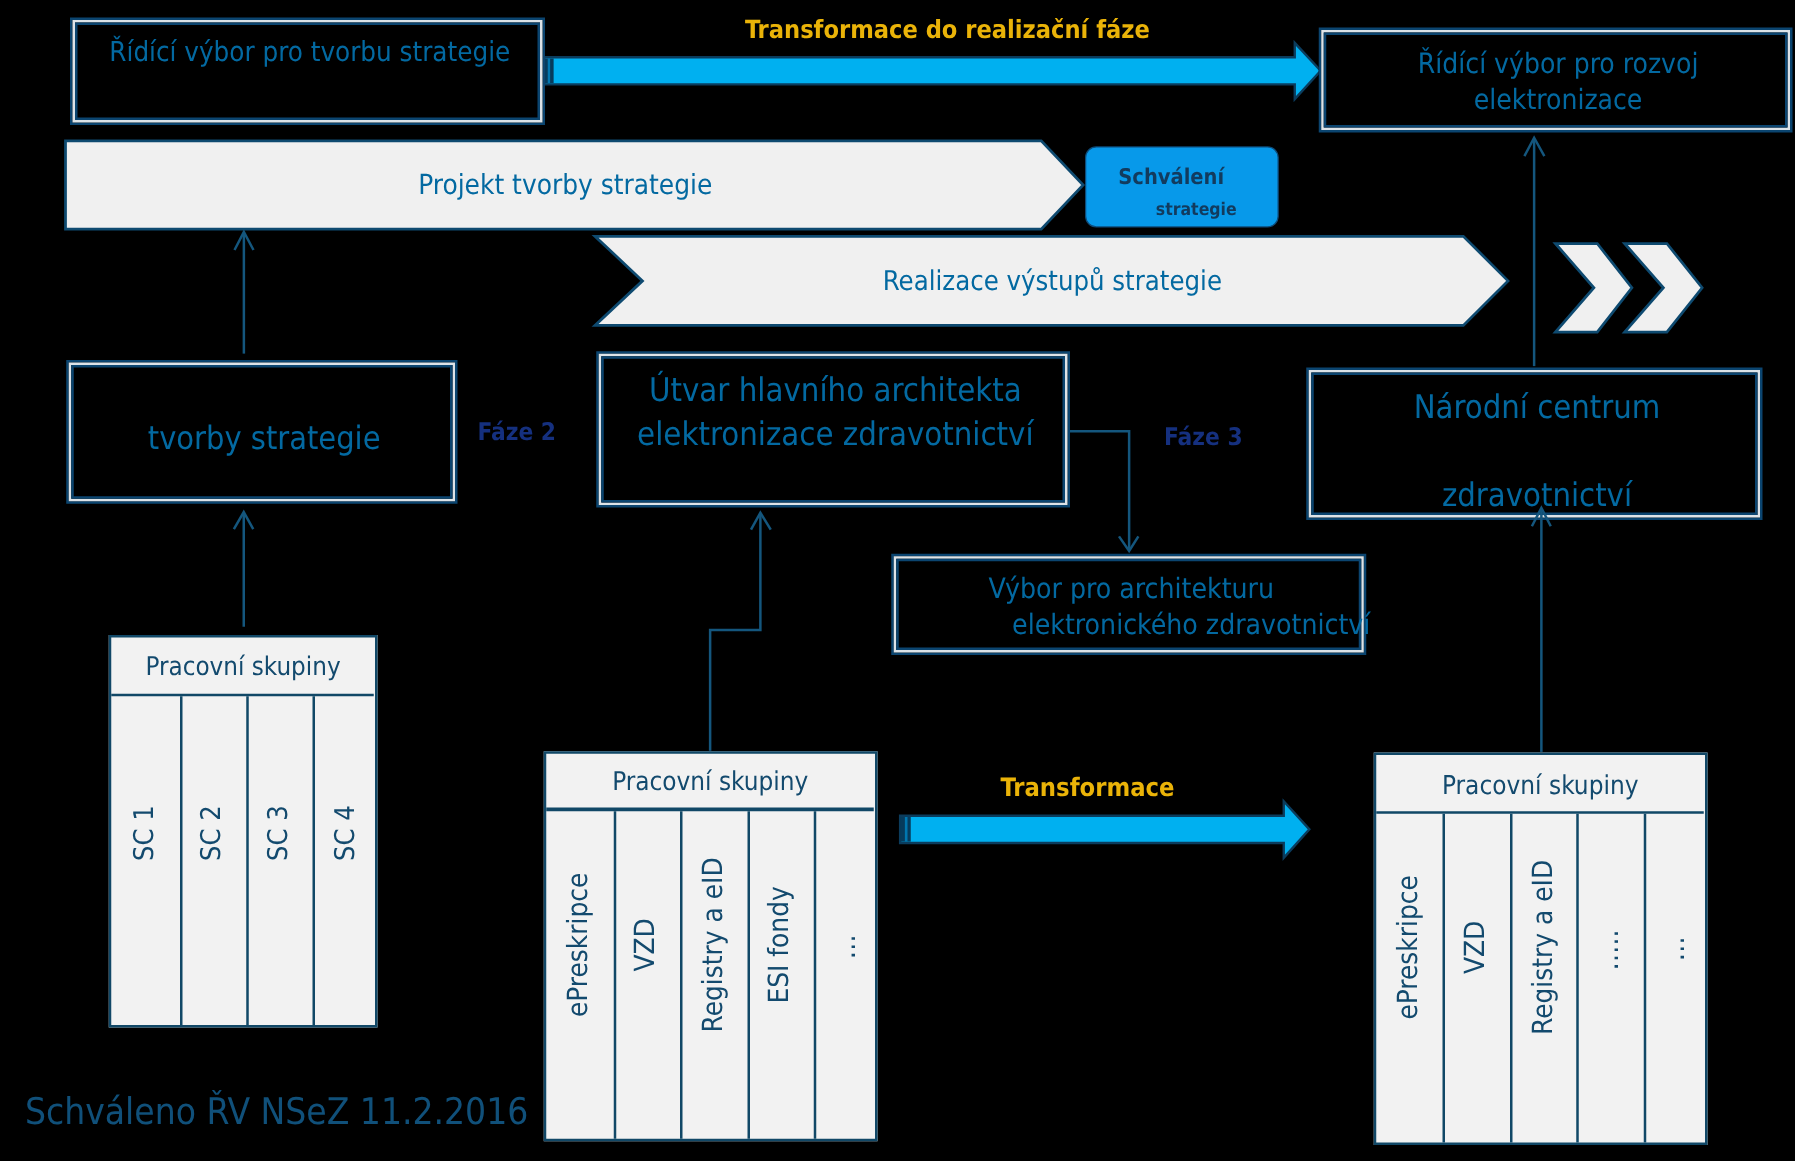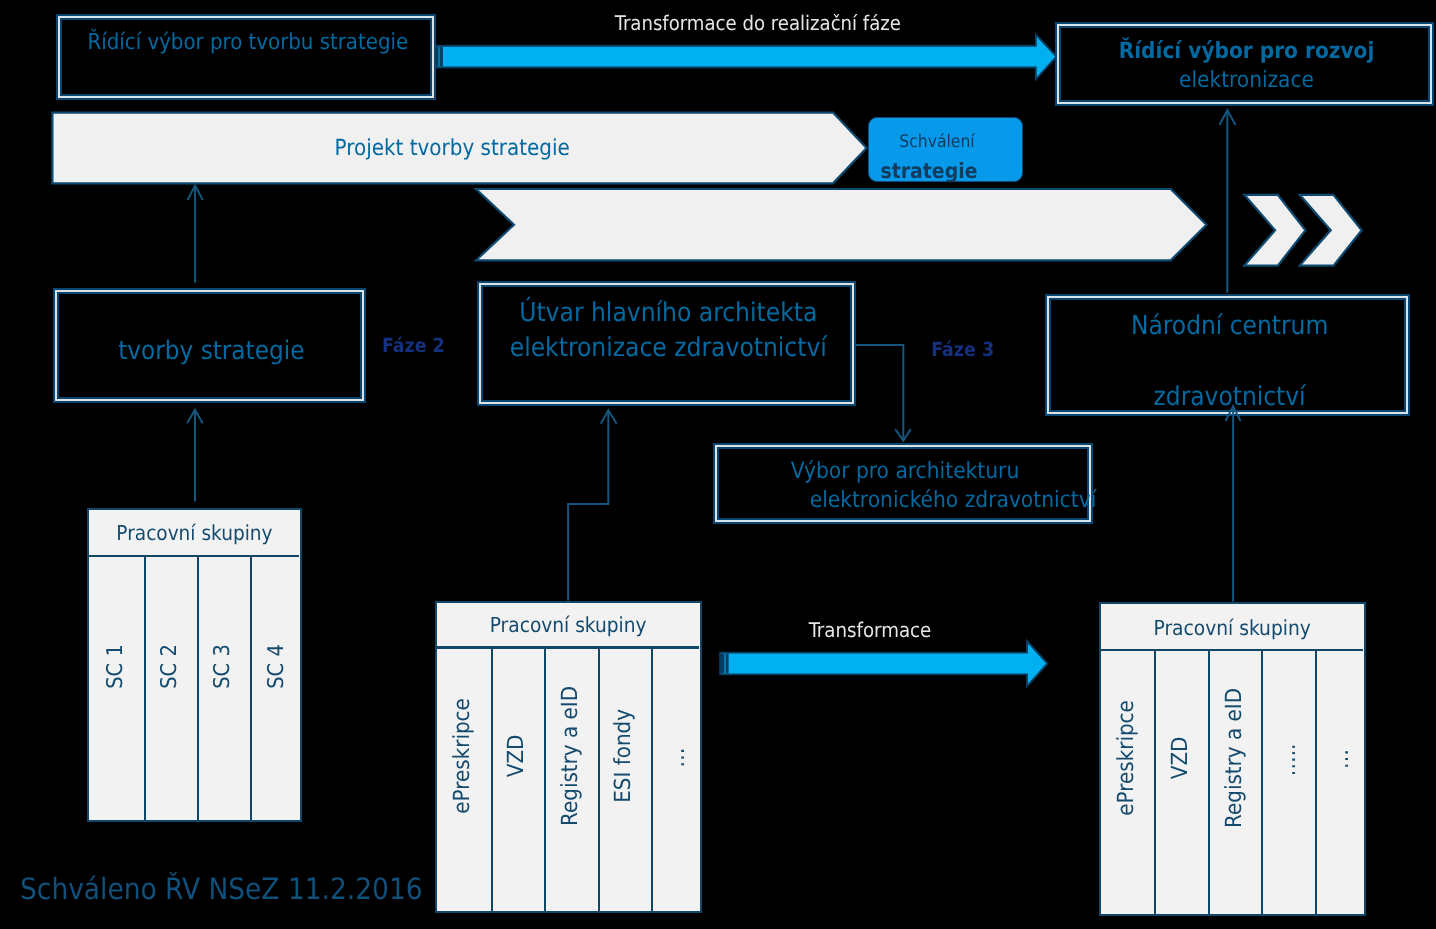--- a/index.html
+++ b/index.html
@@ -17,21 +17,21 @@
   .dkbox .inner{position:absolute;left:0;top:0;right:0;bottom:0;
          border:2.0px solid #DCE3E8;box-sizing:border-box;}
   .dkbox .inner2{position:absolute;left:0;top:0;right:0;bottom:0;
          border:2.3px solid #0B4570;box-sizing:border-box;}
   
   .tline{position:absolute;text-align:center;color:#0369a1;
          white-space:nowrap;line-height:1;}
 
   .lightlabel{position:absolute;color:#10507A;}
   .phase{position:absolute;color:#15307F;font-weight:bold;}
-  .hdrtitle{position:absolute;color:#e5e5e5;font-weight:normal;}
+  .hdrtitle{position:absolute;color:#eab308;font-weight:bold;}
 
   
   .tbl{position:absolute;box-sizing:border-box;background:#F2F2F2;
        border:2.4px solid #114867;}
   .tbl .hdrline{position:absolute;left:0;box-sizing:border-box;height:2.4px;background:#114867;}
   .tbl .hdr{position:absolute;left:0;right:0;color:#134A6E;text-align:center;
        line-height:1;white-space:nowrap;}
   .tbl .col{position:absolute;box-sizing:border-box;border-left:2.5px solid #114867;}
   .tbl .cellv{position:absolute;-webkit-font-smoothing:antialiased;left:50%;top:50%;color:#134A6E;white-space:nowrap;
        transform:translate(calc(-50% + var(--dx,0px)),calc(-50% + var(--dy,0px))) rotate(-90deg);}
@@ -65,36 +65,36 @@
       <path d="M476 189 L1170.7 189 L1206.4 224.7 L1170.7 260.3 L476 260.3 L514 224.7 Z"></path>
 
       <path d="M1244.3 194.8 L1277.8 194.8 L1305.5 230.2 L1277.8 265.6 L1244.3 265.6 L1275.1 230.2 Z"></path>
 
       <path d="M1299.7 194.8 L1333.5 194.8 L1361.7 230.2 L1333.5 265.6 L1299.7 265.6 L1330.7 230.2 Z"></path>
     </g>
   </svg>
 
   <div class="abs" style="left:868.2px;top:117.1px;width:154.5px;height:65.2px;background:#0799EA;
               border:1.7px solid #0E4B79;border-radius:9px;box-sizing:border-box;">
-    <div class="tline" style="left:-1.7px;width:139px;top:15.7px;font-size:17.35px;color:#123B5E;font-weight:normal;">Schválení</div>
-    <div class="tline" style="left:-1.7px;width:123px;top:43.4px;font-size:21px;color:#123B5E;font-weight:bold;">strategie</div>
+    <div class="tline" style="left:-1.7px;width:139px;top:15.7px;font-size:17.35px;color:#123B5E;font-weight:bold;">Schválení</div>
+    <div class="tline" style="left:-1.7px;width:123px;top:43.4px;font-size:14px;color:#123B5E;font-weight:bold;padding-left:28px;">strategie</div>
   </div>
 
   <div class="dkbox" style="left:55.7px;top:13.8px;width:380.3px;height:86px;">
     <div class="inner">
         <div class="inner2"></div>
       </div>
     <div class="tline" style="left:0;width:380.3px;top:16.7px;font-size:22.0px;">Řídící výbor pro tvorbu strategie</div>
   </div>
 
   <div class="dkbox" style="left:1055px;top:22px;width:379px;height:84px;">
     <div class="inner">
         <div class="inner2"></div>
       </div>
-    <div class="tline" style="left:0;width:379px;top:16.2px;font-size:22.4px;font-weight:bold;">Řídící výbor pro rozvoj</div>
+    <div class="tline" style="left:0;width:379px;top:16.2px;font-size:22.4px;">Řídící výbor pro rozvoj</div>
     <div class="tline" style="left:0;width:379px;top:44.5px;font-size:22.4px;">elektronizace</div>
   </div>
 
   <div class="dkbox" style="left:52.7px;top:287.7px;width:313.3px;height:115.7px;">
     <div class="inner">
         <div class="inner2"></div>
       </div>
     <div class="tline" style="left:0;width:313.3px;top:49.0px;font-size:25.8px;">tvorby strategie</div>
   </div>
 
@@ -117,20 +117,21 @@
   <div class="dkbox" style="left:713.4px;top:442.5px;width:379.2px;height:81.3px;">
     <div class="inner">
         <div class="inner2"></div>
       </div>
     <div class="tline" style="left:0;width:379.2px;top:15.3px;font-size:22.5px;">Výbor pro architekturu</div>
     <div class="tline" style="left:0;width:379.2px;top:44.2px;font-size:22.5px;margin-left:48px;">elektronického zdravotnictví</div>
   </div>
 
   <div class="tline" style="left:53px;width:798.4px;top:137.2px;font-size:22.2px;">Projekt tvorby strategie</div>
 
+  <div class="tline" style="left:511px;width:661.8px;top:214.6px;font-size:21.8px;">Realizace výstupů strategie</div>
 
   <div class="hdrtitle" style="left:457.9px;top:13.0px;width:600px;text-align:center;font-size:20.14px;line-height:1;">Transformace do realizační fáze</div>
 
   <div class="hdrtitle" style="left:570px;top:619.6px;width:600px;text-align:center;font-size:20.26px;line-height:1;">Transformace</div>
 
   <div class="phase" style="left:382.0px;top:335.7px;font-size:19.4px;line-height:1;">Fáze 2</div>
 
   <div class="phase" style="left:931.3px;top:339.7px;font-size:19.4px;line-height:1;">Fáze 3</div>
 
   <div class="lightlabel" style="left:20.0px;top:874.5px;font-size:29.45px;line-height:1;">Schváleno ŘV NSeZ 11.2.2016</div>

